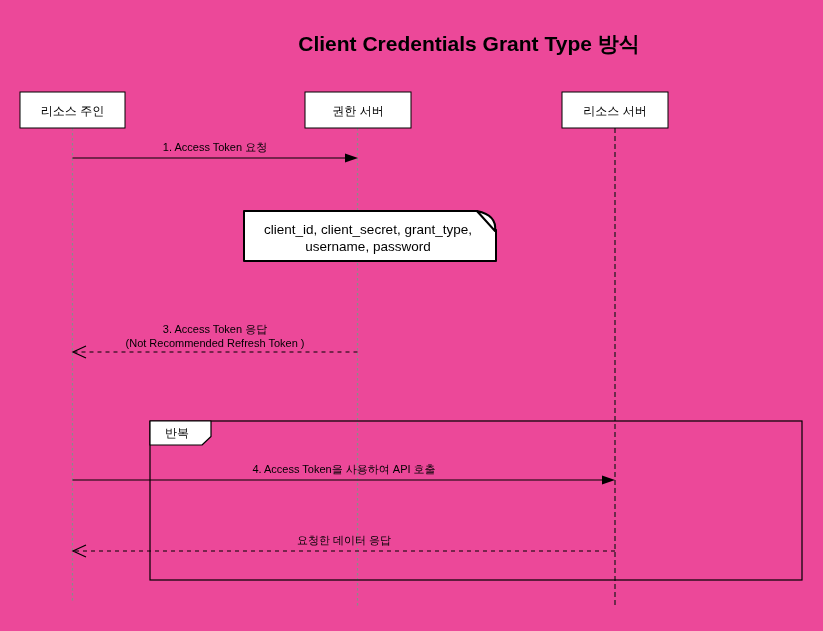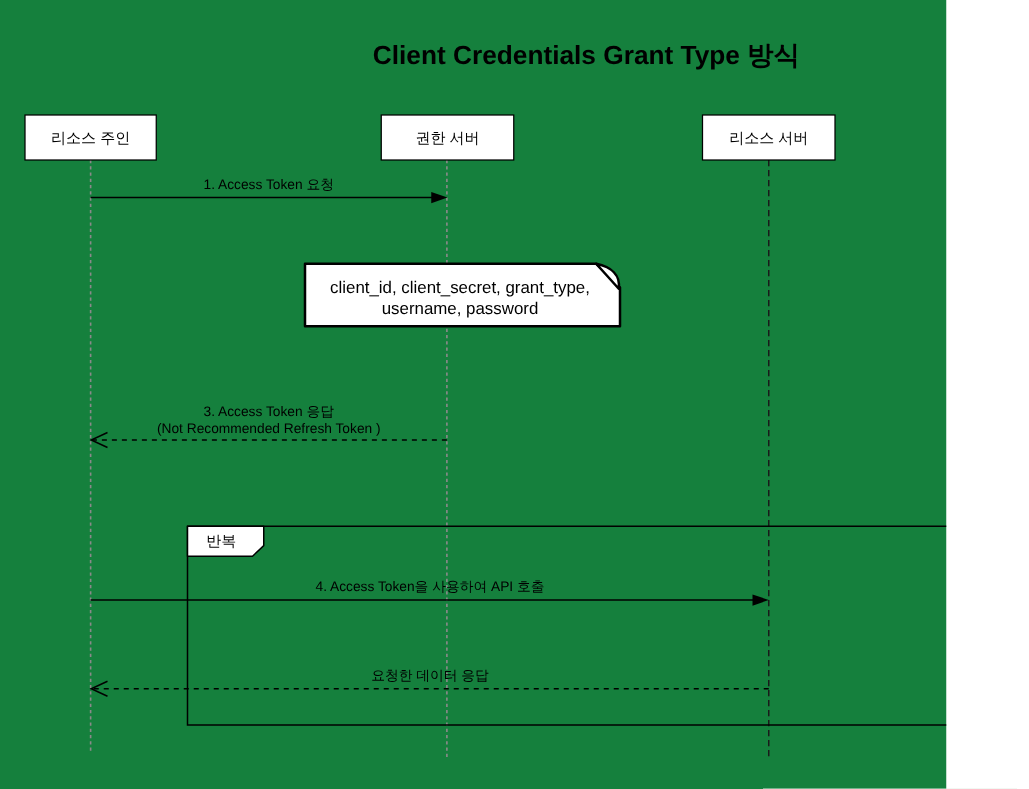--- a/index.html
+++ b/index.html
@@ -1,20 +1,20 @@
 <!DOCTYPE html>
 <html><head>
 <meta charset="utf-8">
 <style>
   html, body { margin: 0; padding: 0; background: #ffffff; }
   .canvas {
     position: relative;
-    width: 757px;
+    width: 823px;
     height: 631px;
-    background: #15803d;
+    background: #ec4899;
     overflow: hidden;
     text-decoration: underline;
   }
   svg { display: block; }
   svg text {
     font-family: "Liberation Sans", sans-serif;
     fill: #000000;
   }
   .title-text {
     font-size: 21px;

